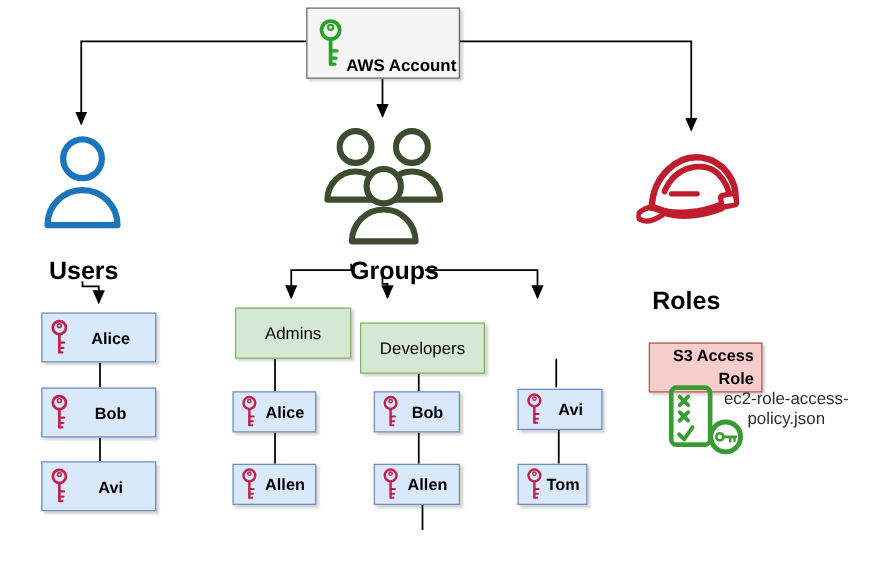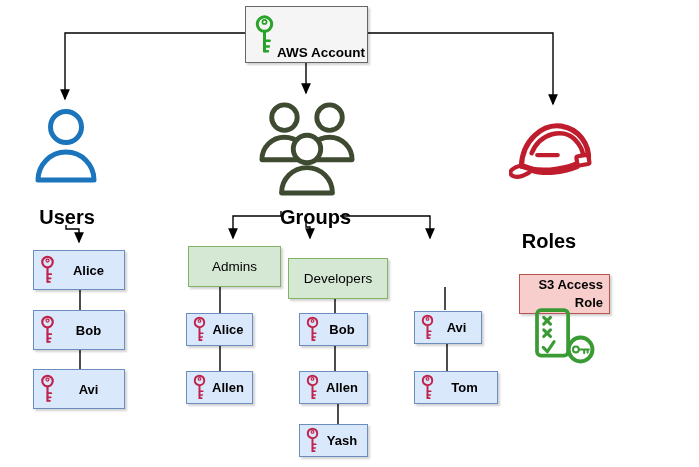--- a/index.html
+++ b/index.html
@@ -170,40 +170,35 @@
         <use href="#sym-key"></use>
       </svg>
     <span class="nm">Bob</span>
   </div>
   <div class="node blue member" style="left:299px;top:371px;width:69px;height:33px;">
     <svg class="key" width="15" height="27">
         <use href="#sym-key"></use>
       </svg>
     <span class="nm">Allen</span>
   </div>
-  <div class="node blue member" style="left:299px;top:424px;width:69px;height:33px;">
-    <svg class="key" width="15" height="27">
-        <use href="#sym-key"></use>
-      </svg>
-    <span class="nm">Yash</span>
-  </div>
 
   <div class="node blue member" style="left:414px;top:311px;width:68px;height:33px;">
     <svg class="key" width="15" height="27">
         <use href="#sym-key"></use>
       </svg>
     <span class="nm">Avi</span>
   </div>
-  <div class="node blue member" style="left:414px;top:371px;width:84px;height:33px;">
+  <div class="node blue member" style="left:414px;top:371px;width:56px;height:33px;">
     <svg class="key" width="15" height="27">
         <use href="#sym-key"></use>
       </svg>
     <span class="nm">Tom</span>
   </div>
 
   <div class="node pink" style="left:519px;top:242px;width:91px;height:40px;">
     <span>S3 Access Role</span>
   </div>
   <svg class="icon icon-policy" style="left:534px;top:308px;" width="62" height="56">
       <use href="#sym-policy"></use>
     </svg>
+  <div class="policy-text" style="left:572px;top:311px;">ec2-role-access-policy.json</div>
 
 </div>
 
 </body></html>

